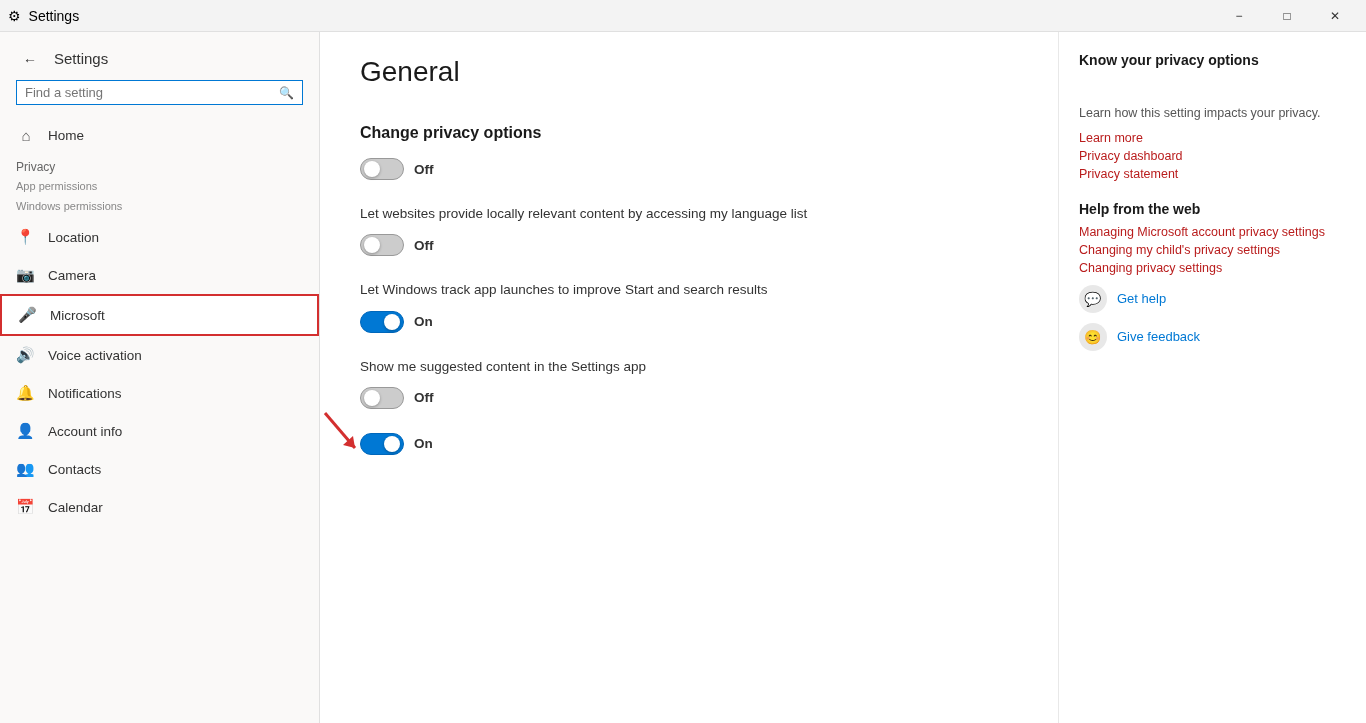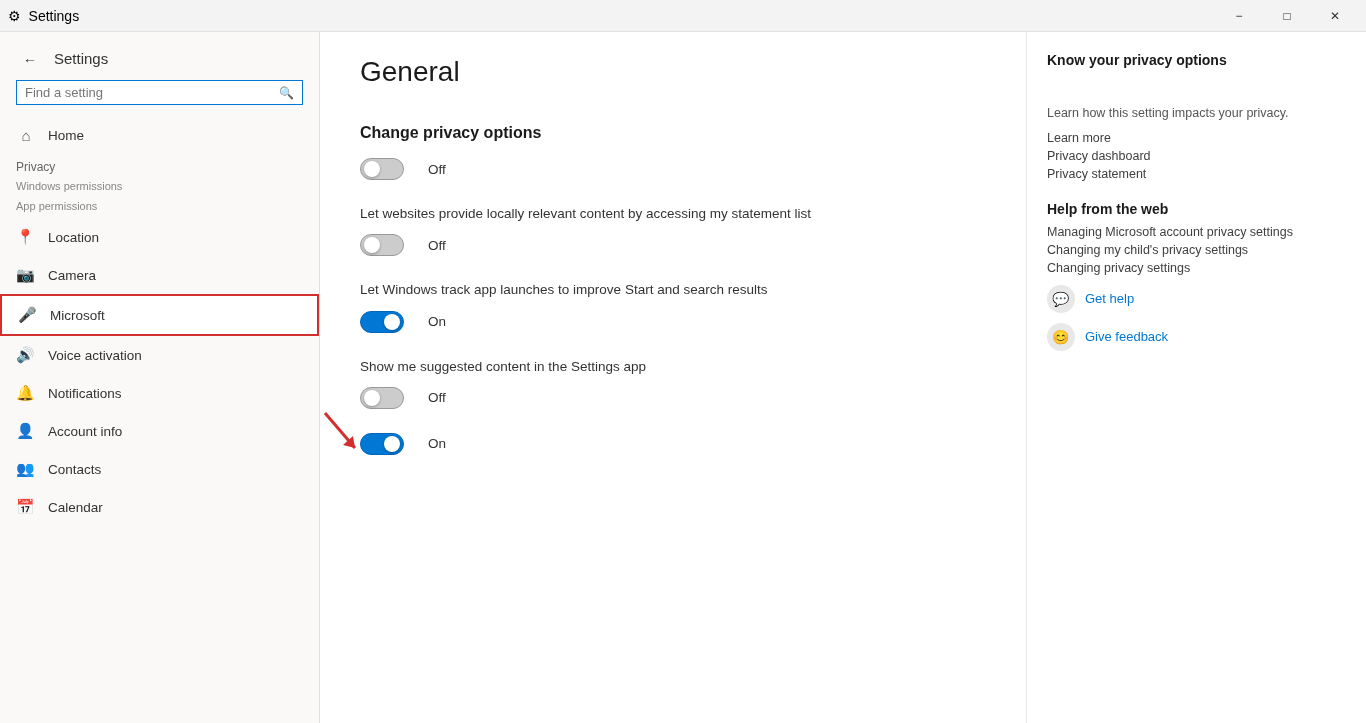--- a/index.html
+++ b/index.html
@@ -54,48 +54,48 @@
     
     .main-content {
       flex: 1; overflow-y: auto; padding: 24px 40px 24px 40px;
       background: #fff;
     }
     .page-title { font-size: 28px; font-weight: 300; color: #1a1a1a; margin-bottom: 36px; }
     .section-title { font-size: 16px; font-weight: 600; color: #1a1a1a; margin-bottom: 16px; }
 
     .setting-item { margin-bottom: 24px; }
     .setting-description { font-size: 13.5px; color: #333; margin-bottom: 10px; line-height: 1.5; max-width: 700px; }
-    .toggle-row { display: flex; align-items: center; gap: 24px; }
+    .toggle-row { display: flex; align-items: center; gap: 10px; font-weight: bold; }
 
     
     .toggle {
       width: 44px; height: 22px; border-radius: 11px;
       position: relative; cursor: pointer; flex-shrink: 0;
       display: inline-flex; align-items: center;
     }
     .toggle.off { background: #ccc; border: 1px solid #999; }
     .toggle.on { background: #0078d4; border: 1px solid #0067bb; }
     .toggle-thumb {
       width: 16px; height: 16px; border-radius: 50%; background: #fff;
       position: absolute; transition: left 0.2s;
       box-shadow: 0 1px 3px rgba(0,0,0,0.3);
     }
     .toggle.off .toggle-thumb { left: 3px; }
     .toggle.on .toggle-thumb { left: 23px; }
     .toggle-label { font-size: 13.5px; color: #333; }
 
     
     .right-panel {
-      width: 340px; flex-shrink: 0; padding: 20px 20px;
+      width: 308px; flex-shrink: 0; padding: 20px 20px;
       background: #fff; border-left: 1px solid #e8e8e8; overflow-y: auto;
     }
     .right-section-title { font-size: 14px; font-weight: 600; color: #1a1a1a; margin-bottom: 8px; margin-top: 20px; }
     .right-section-title:first-child { margin-top: 0; }
     .right-text { font-size: 12.5px; color: #555; line-height: 1.5; margin-bottom: 8px; margin-top: 36px; }
-    .right-link { font-size: 12.5px; color: #404040; cursor: pointer; display: block; margin-bottom: 4px; text-decoration: none; }
+    .right-link { font-size: 12.5px; color: #b91c1c; cursor: pointer; display: block; margin-bottom: 4px; text-decoration: none; }
 
     .help-item { display: flex; align-items: center; gap: 10px; margin-bottom: 10px; margin-top: 10px; }
     .help-icon { width: 28px; height: 28px; border-radius: 50%; background: #e8e8e8; display: flex; align-items: center; justify-content: center; font-size: 14px; color: #555; flex-shrink: 0; }
     .help-link { font-size: 13px; color: #0078d4; cursor: pointer; }
   </style>
 </head>
 <body>
 
 <div class="title-bar">
   <div class="title-bar-left">
@@ -122,23 +122,23 @@
       <span class="search-icon">🔍</span>
     </div>
 
     <div class="sidebar-item">
       <span class="item-icon">⌂</span>
       <span>Home</span>
     </div>
 
     <div class="sidebar-section-label">Privacy</div>
 
+    <div class="sidebar-section-label" style="font-size:11px; color:#888; padding-top:2px; padding-bottom:6px;">App permissions</div>
+
     <div class="sidebar-section-label" style="font-size:11px; color:#888; padding-top:2px; padding-bottom:6px;">Windows permissions</div>
-
-    <div class="sidebar-section-label" style="font-size:11px; color:#888; padding-top:2px; padding-bottom:6px;">App permissions</div>
 
     <div class="sidebar-item">
       <span class="item-icon">📍</span>
       <span>Location</span>
     </div>
 
     <div class="sidebar-item">
       <span class="item-icon">📷</span>
       <span>Camera</span>
     </div>
@@ -181,21 +181,21 @@
     <div class="setting-item">
       <div class="toggle-row">
         <div class="toggle off">
           <div class="toggle-thumb"></div>
         </div>
         <span class="toggle-label">Off</span>
       </div>
     </div>
 
     <div class="setting-item">
-      <p class="setting-description">Let websites provide locally relevant content by accessing my statement list</p>
+      <p class="setting-description">Let websites provide locally relevant content by accessing my language list</p>
       <div class="toggle-row">
         <div class="toggle off">
           <div class="toggle-thumb"></div>
         </div>
         <span class="toggle-label">Off</span>
       </div>
     </div>
 
     <div class="setting-item">
       <p class="setting-description">Let Windows track app launches to improve Start and search results</p>

